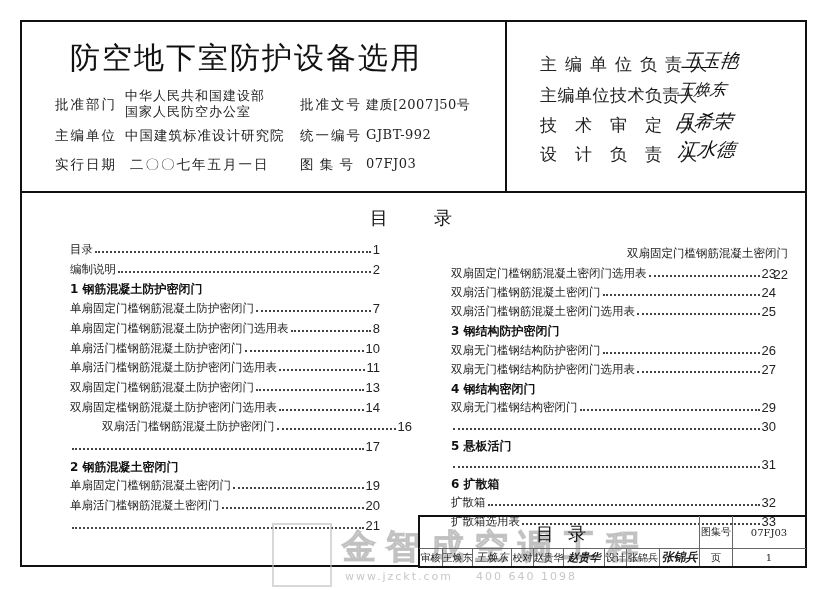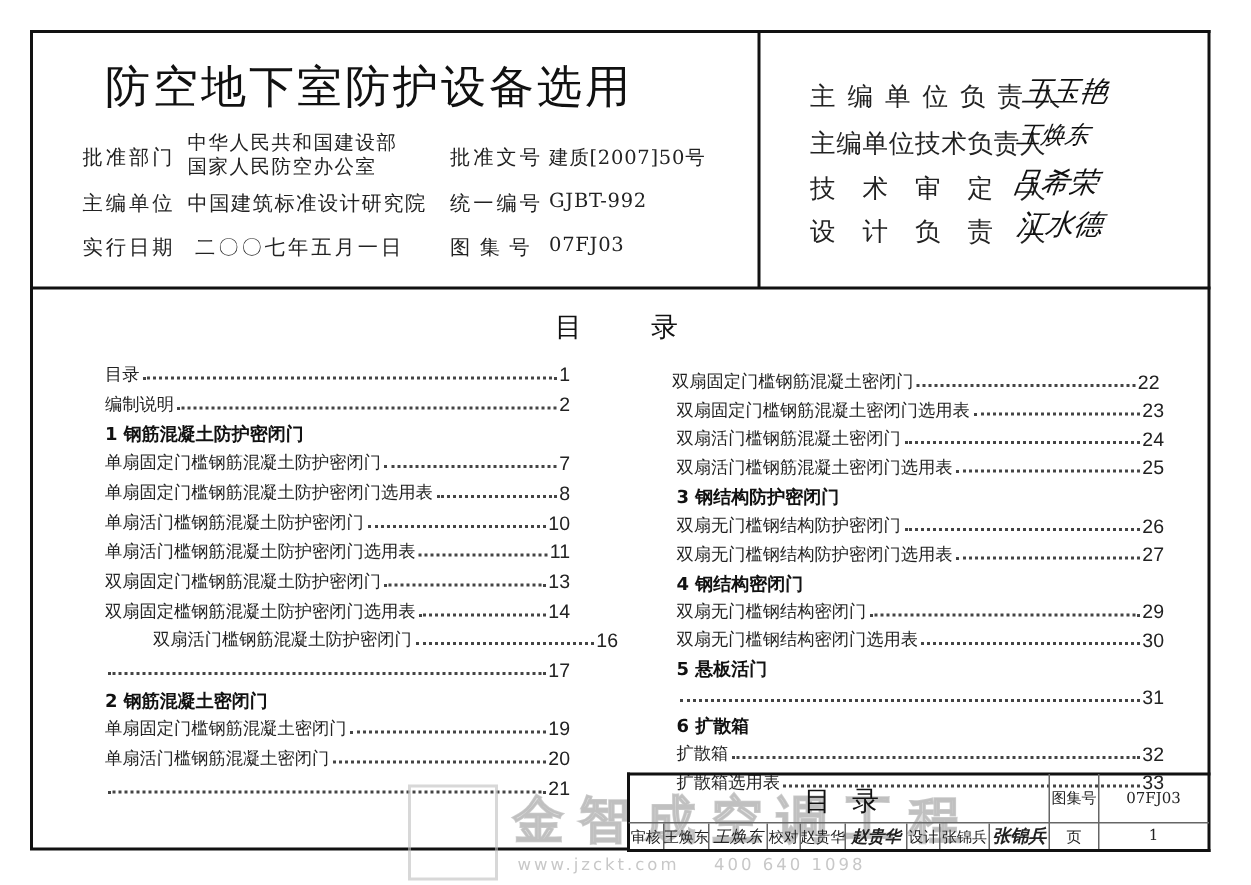--- a/index.html
+++ b/index.html
@@ -150,21 +150,21 @@
       <span class="d"></span>
       <span class="p">20</span>
     </div>
     <div class="toc-entry" style="left: 70px; top: 516.8px; width: 310px;">
       <span class="d"></span>
       <span class="p">21</span>
     </div>
   </div>
 
 <div id="toc-right">
-    <div class="toc-entry" style="left: 448px; top: 246px; width: 325px;">
+    <div class="toc-entry" style="left: 463px; top: 246px; width: 325px; flex-direction: column;">
       <span class="t">双扇固定门槛钢筋混凝土密闭门</span>
       <span class="d"></span>
       <span class="p">22</span>
     </div>
     <div class="toc-entry" style="left: 451px; top: 265.1px; width: 325px;">
       <span class="t">双扇固定门槛钢筋混凝土密闭门选用表</span>
       <span class="d"></span>
       <span class="p">23</span>
     </div>
     <div class="toc-entry" style="left: 451px; top: 284.2px; width: 325px;">
@@ -188,21 +188,20 @@
       <span class="d"></span>
       <span class="p">27</span>
     </div>
     <div class="toc-section" style="left: 451px; top: 380.7px;">4  钢结构密闭门</div>
     <div class="toc-entry" style="left: 451px; top: 398.8px; width: 325px;">
       <span class="t">双扇无门槛钢结构密闭门</span>
       <span class="d"></span>
       <span class="p">29</span>
     </div>
     <div class="toc-entry" style="left: 451px; top: 417.9px; width: 325px;">
-      <span class="t">双扇无门槛钢结构密闭门选用表</span>
       <span class="d"></span>
       <span class="p">30</span>
     </div>
     <div class="toc-section" style="left: 451px; top: 438px;">5  悬板活门</div>
     <div class="toc-entry" style="left: 451px; top: 456.1px; width: 325px;">
       <span class="d"></span>
       <span class="p">31</span>
     </div>
     <div class="toc-section" style="left: 451px; top: 476.2px;">6  扩散箱</div>
     <div class="toc-entry" style="left: 451px; top: 494.3px; width: 325px;">

